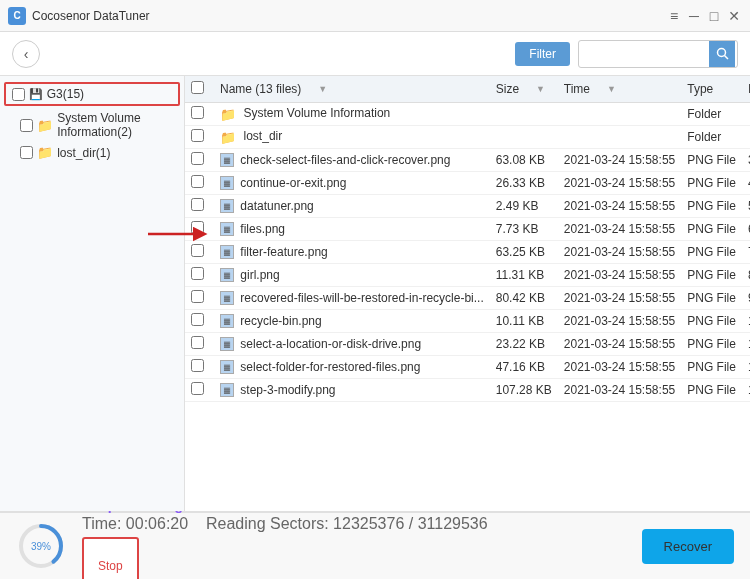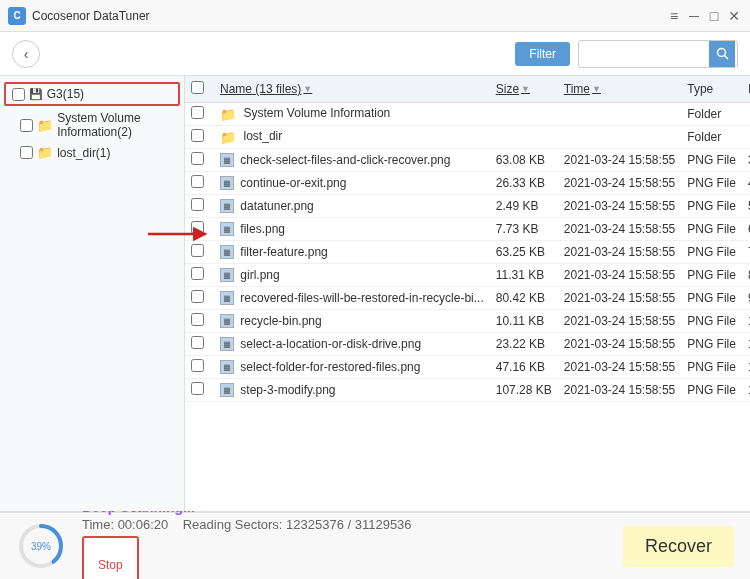--- a/index.html
+++ b/index.html
@@ -138,21 +138,21 @@
     thead th {
       background: #f0f4f8;
       border-bottom: 1px solid #ddd;
       padding: 5px 6px;
       text-align: left;
       font-weight: 500;
       color: #333;
       white-space: nowrap;
       position: sticky; top: 0;
     }
-    thead th .header-inner { display: flex; align-items: center; gap: 2px; text-decoration: underline; }
+    thead th .header-inner { display: flex; align-items: center; gap: 17px; }
     thead th .sort-icon { color: #999; font-size: 9px; }
     tbody tr { border-bottom: 1px solid #f0f0f0; }
     tbody td { padding: 3px 6px; color: #333; white-space: nowrap; }
     .file-checkbox { margin-right: 4px; }
     .file-thumb {
       width: 14px; height: 14px;
       background: #ccc;
       display: inline-block;
       border: 1px solid #aaa;
       margin-right: 3px;
@@ -185,39 +185,39 @@
     .progress-circle .bg { fill: none; stroke: #e0e0e0; stroke-width: 4; }
     .progress-circle .fg { fill: none; stroke: #4a90d9; stroke-width: 4; stroke-linecap: round; }
     .progress-pct {
       position: absolute;
       top: 50%; left: 50%;
       transform: translate(-50%, -50%);
       font-size: 10px; font-weight: normal; color: #4a90d9;
     }
     .scan-info { flex: 1; }
     .scan-title { font-size: 14px; font-weight: bold; color: #8b5cf6; }
-    .scan-details { font-size: 13px; color: #666; margin-top: 2px; }
+    .scan-details { font-size: 16px; color: #666; margin-top: 2px; }
     .stop-btn {
       background: white;
       border: 2px solid #d44;
       color: #d44;
       padding: 20px 14px;
       border-radius: 3px;
       cursor: pointer;
       font-size: 12px;
       font-weight: 500;
     }
     .recover-btn {
-      background: #fef9c3;
+      background: #0ea5e9;
       color: #333;
       border: none;
       padding: 10px 22px;
       border-radius: 4px;
       cursor: pointer;
-      font-size: 18px;
+      font-size: 13px;
       font-weight: 500;
     }
   </style>
 </head>
 <body>
 
 <div class="titlebar">
   <div class="titlebar-icon">
     <span>C</span>
   </div>

